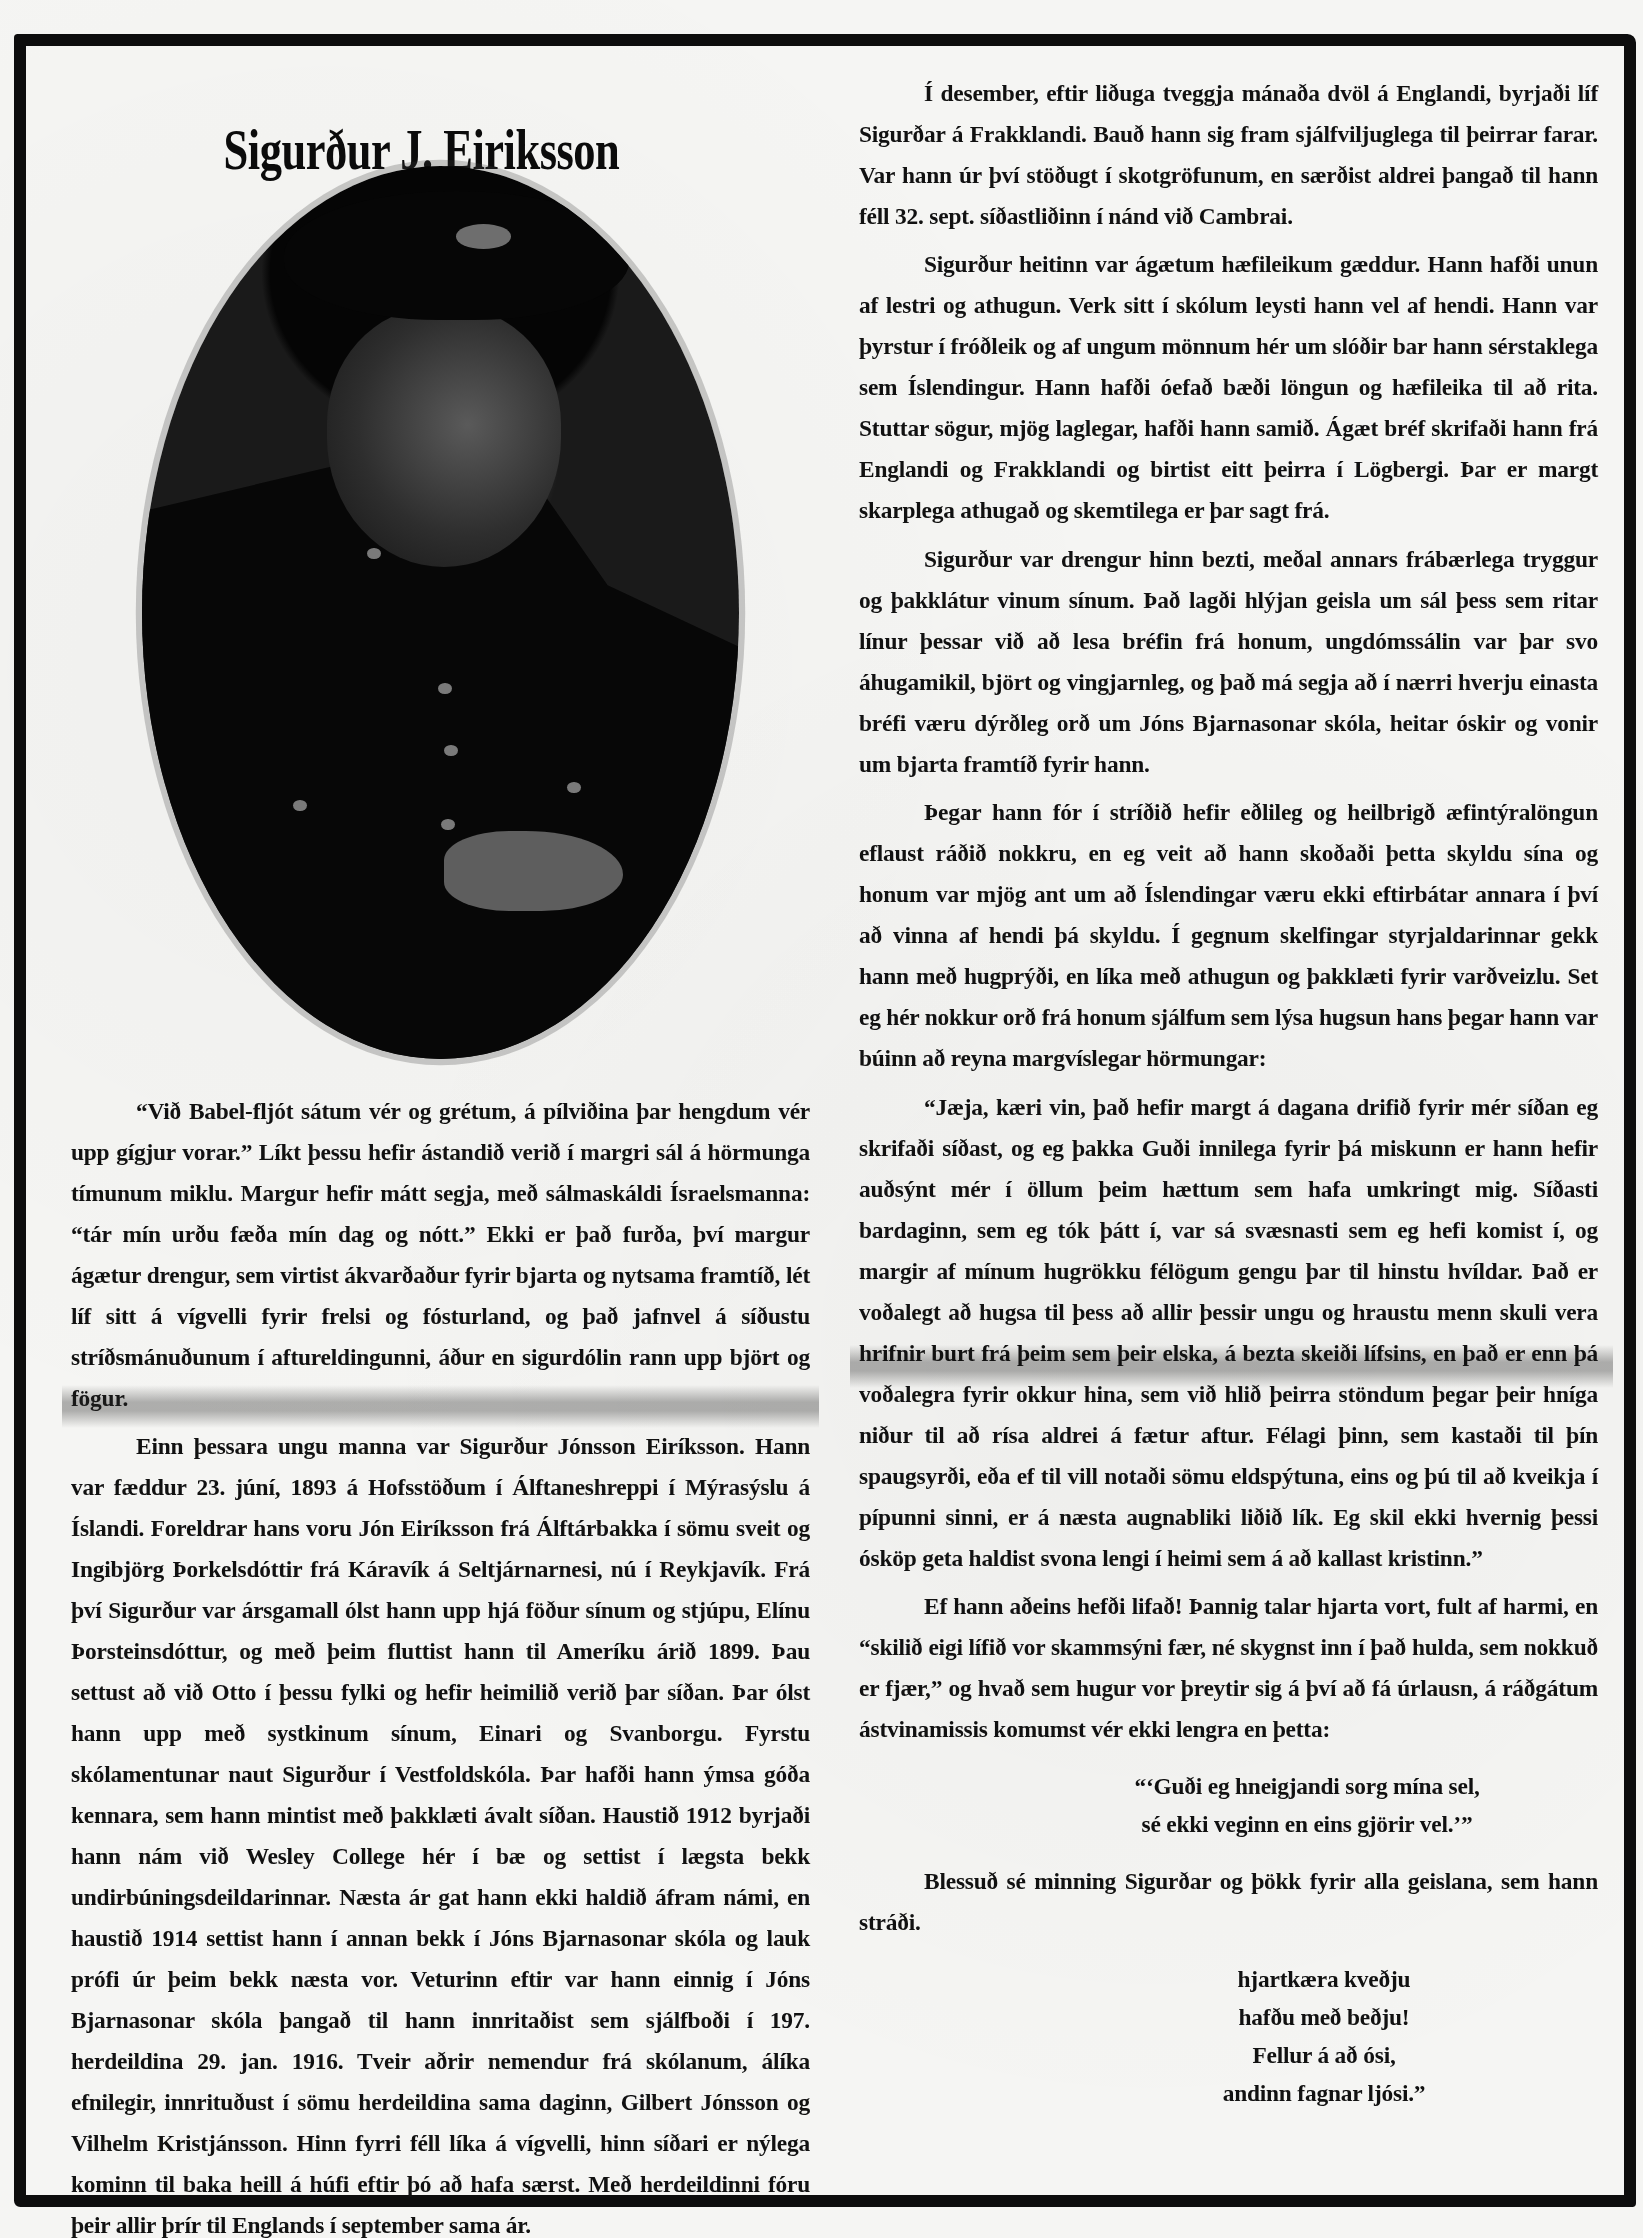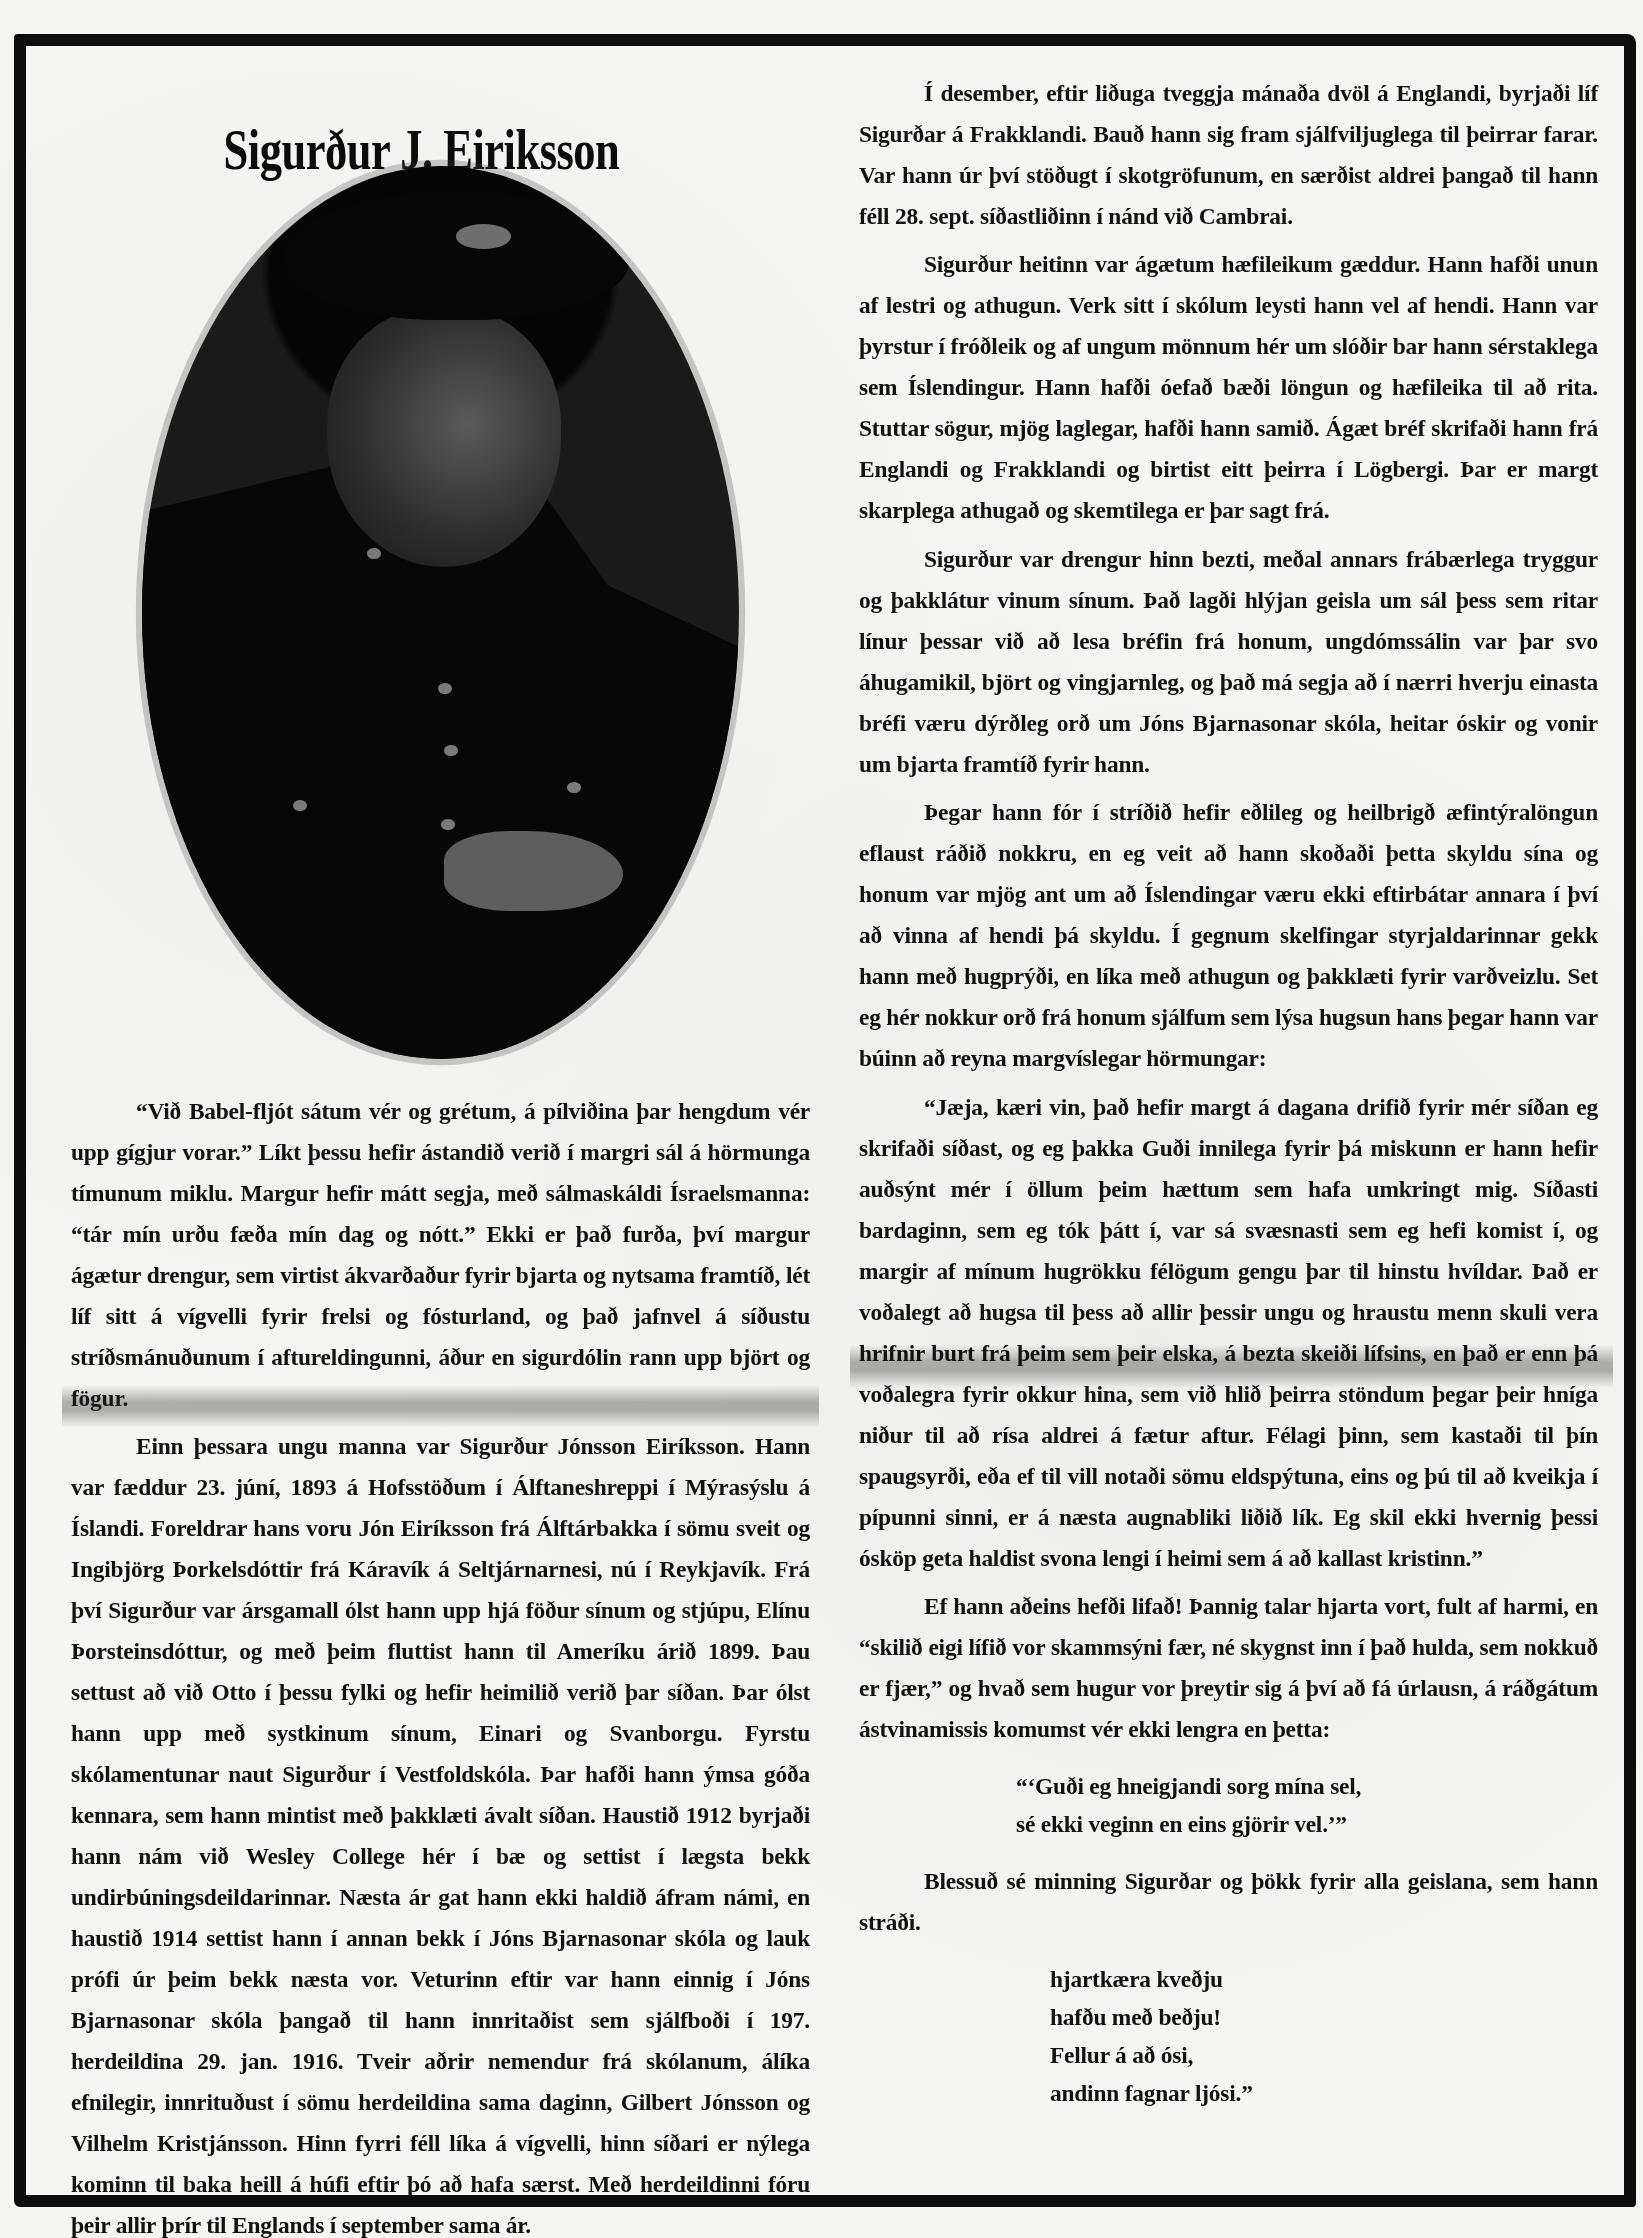--- a/index.html
+++ b/index.html
@@ -130,21 +130,21 @@
       padding-left: 0;
     }
     .verse.centered {
       padding-left: 157px;
     }
     .verse.poem {
       padding-left: 191px;
     }
     .verse .line {
       display: block;
-      text-align: left;
+      text-align: center;
       text-indent: 0;
       line-height: 38px;
     }
     .smudge {
       position: absolute;
       height: 43px;
       background: linear-gradient(180deg, transparent 0, rgba(40,40,40,0.35) 40%, rgba(40,40,40,0.35) 60%, transparent 100%);
       pointer-events: none;
     }
   </style>
@@ -172,21 +172,21 @@
 
   <div class="col left-col">
     <p>“Við Babel-fljót sátum vér og grétum, á pílviðina þar hengdum vér upp gígjur vorar.” Líkt þessu hefir ástandið verið í margri sál á hörmunga tímunum miklu. Margur hefir mátt segja, með sálmaskáldi Ísraelsmanna: “tár mín urðu fæða mín dag og nótt.” Ekki er það furða, því margur ágætur drengur, sem virtist ákvarðaður fyrir bjarta og nytsama framtíð, lét líf sitt á vígvelli fyrir frelsi og fósturland, og það jafnvel á síðustu stríðsmánuðunum í afturelding­unni, áður en sigurdólin rann upp björt og fögur.</p>
     <p>Einn þessara ungu manna var Sigurður Jónsson Eiríksson. Hann var fæddur 23. júní, 1893 á Hofsstöðum í Álftaneshreppi í Mýrasýslu á Íslandi. Foreldrar hans voru Jón Eiríksson frá Álftárbakka í sömu sveit og Ingibjörg Þorkelsdóttir frá Káravík á Seltjárnarnesi, nú í Reykjavík. Frá því Sigurður var ársgamall ólst hann upp hjá föður sínum og stjúpu, Elínu Þorsteinsdóttur, og með þeim fluttist hann til Ameríku árið 1899. Þau settust að við Otto í þessu fylki og hefir heimilið verið þar síðan. Þar ólst hann upp með systkinum sínum, Einari og Svanborgu. Fyrstu skólamentunar naut Sigurður í Vestfold­skóla. Þar hafði hann ýmsa góða kennara, sem hann mintist með þakklæti ávalt síðan. Haustið 1912 byrjaði hann nám við Wesley College hér í bæ og settist í lægsta bekk undirbúnings­deildarinnar. Næsta ár gat hann ekki haldið áfram námi, en haustið 1914 settist hann í annan bekk í Jóns Bjarnasonar skóla og lauk prófi úr þeim bekk næsta vor. Veturinn eftir var hann einnig í Jóns Bjarnasonar skóla þangað til hann innritaðist sem sjálfboði í 197. herdeildina 29. jan. 1916. Tveir aðrir nemendur frá skólanum, álíka efnilegir, innrituðust í sömu herdeildina sama daginn, Gilbert Jónsson og Vilhelm Kristjánsson. Hinn fyrri féll líka á vígvelli, hinn síðari er nýlega kominn til baka heill á húfi eftir þó að hafa særst. Með herdeildinni fóru þeir allir þrír til Englands í september sama ár.</p>
   </div>
 
   <div class="smudge" style="left:62px; top:1385px; width:757px;"></div>
   <div class="smudge" style="left:850px; top:1345px; width:763px;"></div>
 
   <div class="col right-col">
-    <p>Í desember, eftir liðuga tveggja mánaða dvöl á Englandi, byrjaði líf Sigurðar á Frakklandi. Bauð hann sig fram sjálfviljuglega til þeirrar farar. Var hann úr því stöðugt í skotgröfunum, en særðist aldrei þangað til hann féll 28. sept. síðastliðinn í nánd við Cambrai.</p>
+    <p>Í desember, eftir liðuga tveggja mánaða dvöl á Englandi, byrjaði líf Sigurðar á Frakklandi. Bauð hann sig fram sjálfviljuglega til þeirrar farar. Var hann úr því stöðugt í skotgröfunum, en særðist aldrei þangað til hann féll 32. sept. síðastliðinn í nánd við Cambrai.</p>
     <p>Sigurður heitinn var ágætum hæfileikum gæddur. Hann hafði unun af lestri og athugun. Verk sitt í skólum leysti hann vel af hendi. Hann var þyrstur í fróðleik og af ungum mönnum hér um slóðir bar hann sérstaklega sem Íslendingur. Hann hafði óefað bæði löngun og hæfileika til að rita. Stuttar sögur, mjög laglegar, hafði hann samið. Ágæt bréf skrifaði hann frá Englandi og Frakklandi og birtist eitt þeirra í Lögbergi. Þar er margt skarplega athugað og skemtilega er þar sagt frá.</p>
     <p>Sigurður var drengur hinn bezti, meðal annars frábærlega tryggur og þakklátur vinum sínum. Það lagði hlýjan geisla um sál þess sem ritar línur þessar við að lesa bréfin frá honum, ungdómssálin var þar svo áhugamikil, björt og vingjarnleg, og það má segja að í nærri hverju einasta bréfi væru dýrðleg orð um Jóns Bjarnasonar skóla, heitar óskir og vonir um bjarta framtíð fyrir hann.</p>
     <p>Þegar hann fór í stríðið hefir eðlileg og heilbrigð æfintýralöngun eflaust ráðið nokkru, en eg veit að hann skoðaði þetta skyldu sína og honum var mjög ant um að Íslendingar væru ekki eftirbátar annara í því að vinna af hendi þá skyldu. Í gegnum skelfingar styrjaldarinnar gekk hann með hugprýði, en líka með athugun og þakklæti fyrir varðveizlu. Set eg hér nokkur orð frá honum sjálfum sem lýsa hugsun hans þegar hann var búinn að reyna margvíslegar hörmungar:</p>
     <p>“Jæja, kæri vin, það hefir margt á dagana drifið fyrir mér síðan eg skrifaði síðast, og eg þakka Guði innilega fyrir þá miskunn er hann hefir auðsýnt mér í öllum þeim hættum sem hafa umkringt mig. Síðasti bardaginn, sem eg tók þátt í, var sá svæsnasti sem eg hefi komist í, og margir af mínum hugrökku félögum gengu þar til hinstu hvíldar. Það er voðalegt að hugsa til þess að allir þessir ungu og hraustu menn skuli vera hrifnir burt frá þeim sem þeir elska, á bezta skeiði lífsins, en það er enn þá voðalegra fyrir okkur hina, sem við hlið þeirra stöndum þegar þeir hníga niður til að rísa aldrei á fætur aftur. Félagi þinn, sem kastaði til þín spaugsyrði, eða ef til vill notaði sömu eldspýtuna, eins og þú til að kveikja í pípunni sinni, er á næsta augnabliki liðið lík. Eg skil ekki hvernig þessi ósköp geta haldist svona lengi í heimi sem á að kallast kristinn.”</p>
     <p>Ef hann aðeins hefði lifað! Þannig talar hjarta vort, fult af harmi, en “skilið eigi lífið vor skammsýni fær, né skygnst inn í það hulda, sem nokkuð er fjær,” og hvað sem hugur vor þreytir sig á því að fá úrlausn, á ráðgátum ástvinamissis komumst vér ekki lengra en þetta:</p>
 
     <div class="verse centered">
       <span class="line">“‘Guði eg hneigjandi sorg mína sel,</span>
       <span class="line">sé ekki veginn en eins gjörir vel.’”</span>
     </div>

